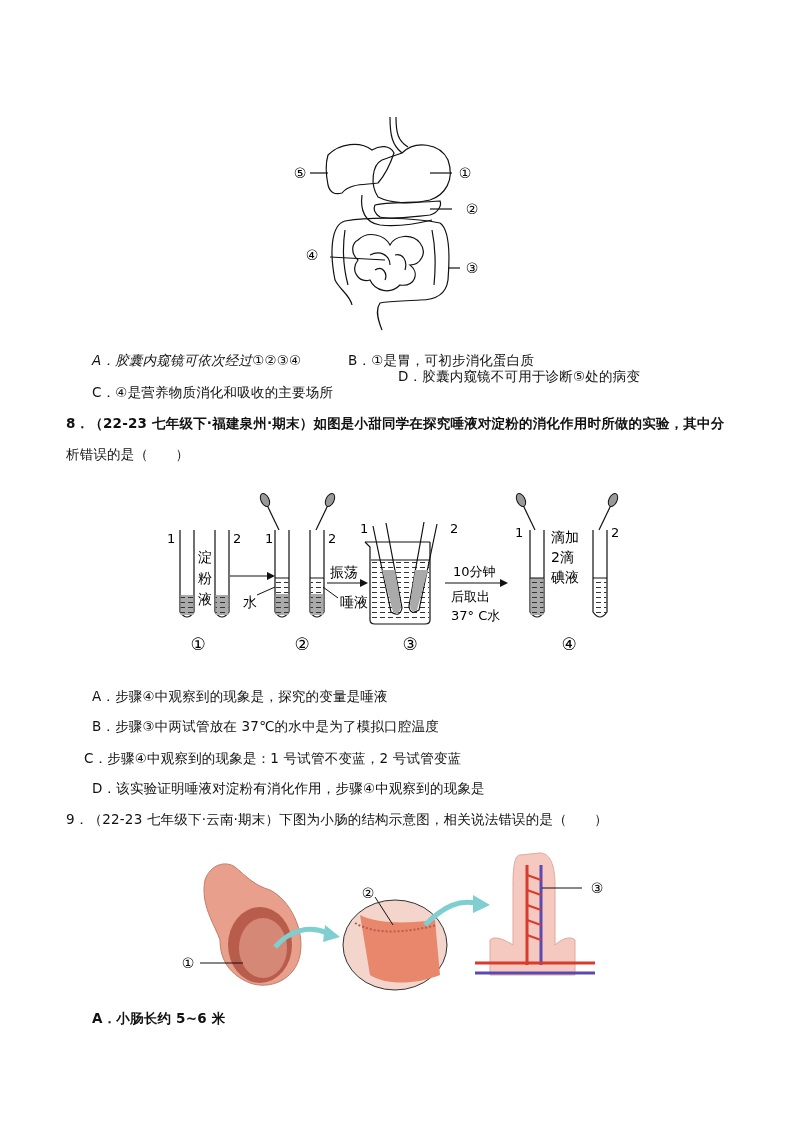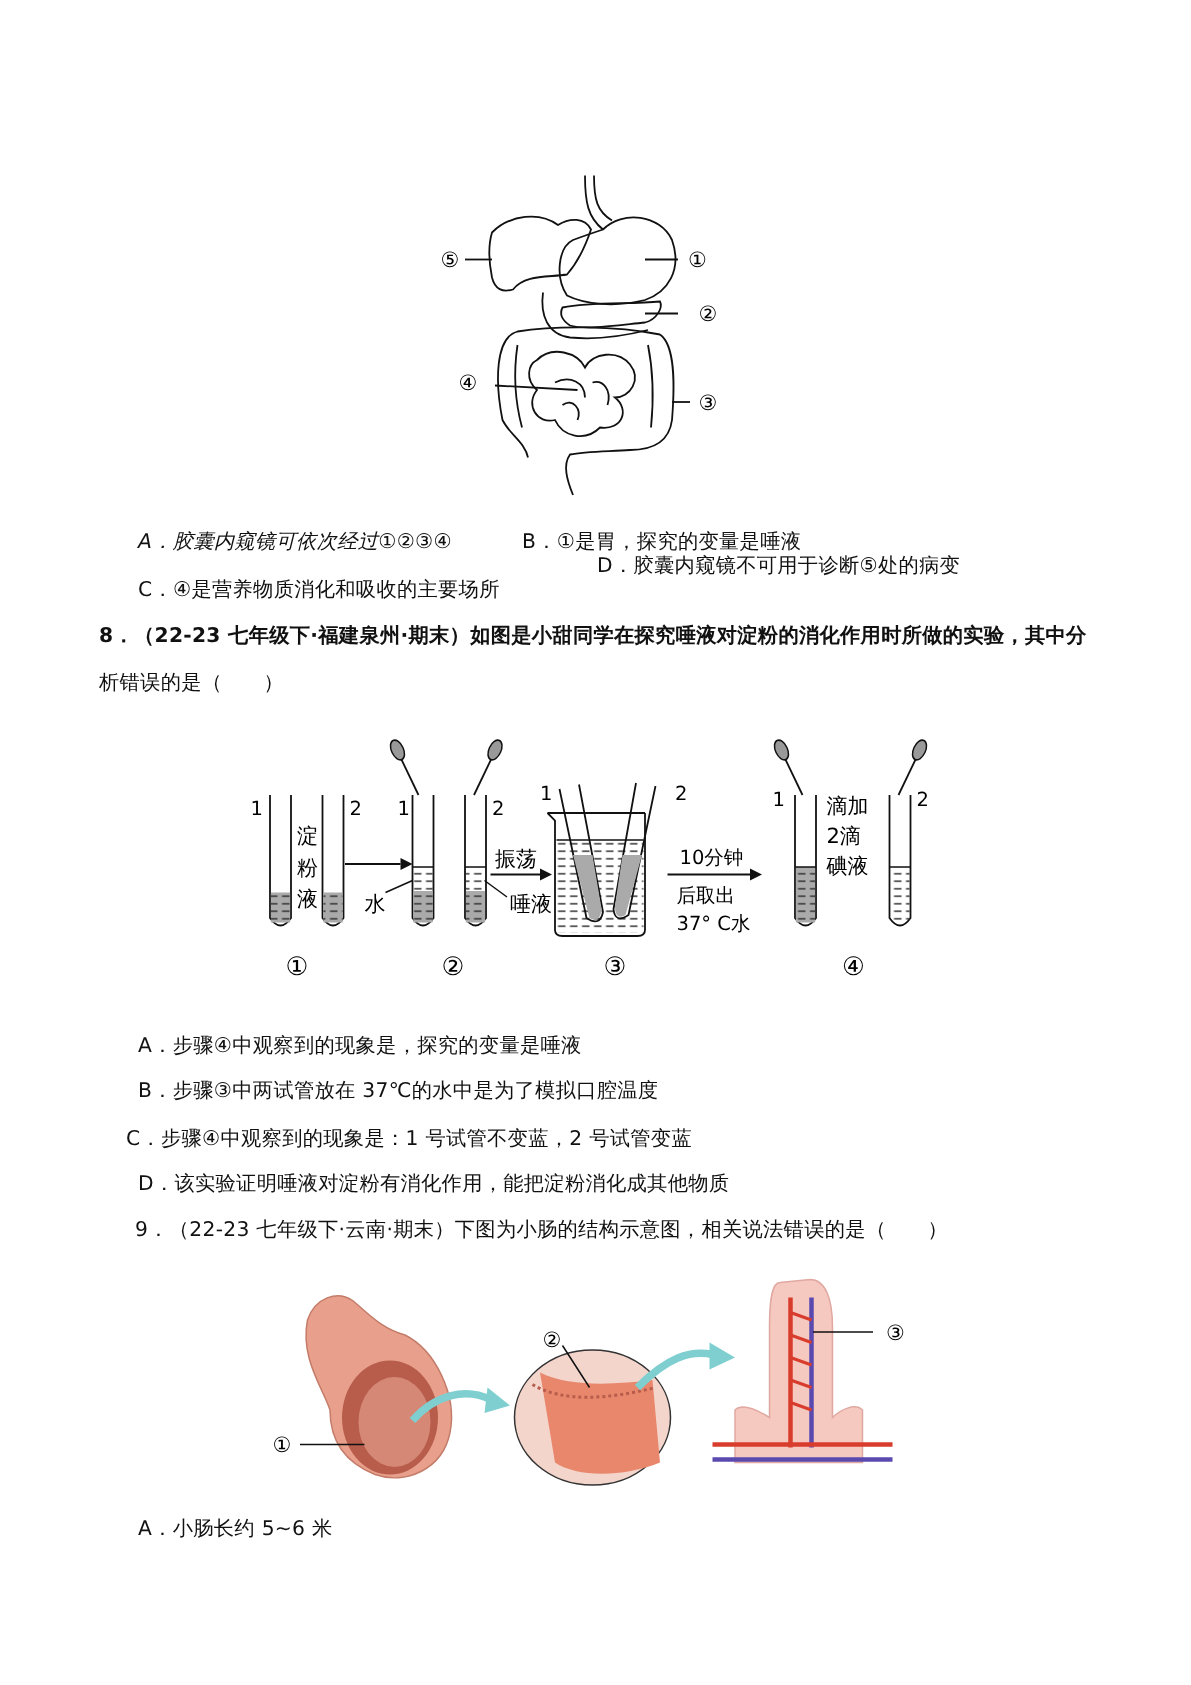--- a/index.html
+++ b/index.html
@@ -44,21 +44,21 @@
     </g>
     <text x="10" y="73" font-size="14" text-anchor="middle">⑤</text>
     <text x="175" y="73" font-size="14" text-anchor="middle">①</text>
     <text x="182" y="109" font-size="14" text-anchor="middle">②</text>
     <text x="182" y="168" font-size="14" text-anchor="middle">③</text>
     <text x="22" y="155" font-size="14" text-anchor="middle">④</text>
   </svg>
 </div>
 
 <div class="line" style="left:92px;top:352px;font-style:italic;">A．胶囊内窥镜可依次经过①②③④</div>
-<div class="line" style="left:348px;top:352px;">B．①是胃，探究的变量是唾液</div>
+<div class="line" style="left:348px;top:352px;">B．①是胃，可初步消化蛋白质</div>
 <div class="line" style="left:92px;top:384px;text-align:center;">C．④是营养物质消化和吸收的主要场所</div>
 <div class="line" style="left:398px;top:368px;">D．胶囊内窥镜不可用于诊断⑤处的病变</div>
 
 <div class="line" style="left:66px;top:415px;font-weight:bold;">8．（22-23 七年级下·福建泉州·期末）如图是小甜同学在探究唾液对淀粉的消化作用时所做的实验，其中分</div>
 <div class="line" style="left:66px;top:446px;">析错误的是（　　）</div>
 
 <div class="abs" style="left:155px;top:490px;width:470px;height:170px;">
   <svg width="470" height="170" viewBox="0 0 470 170">
     <defs>
       <pattern id="dash" width="8" height="5" patternUnits="userSpaceOnUse">
@@ -154,23 +154,23 @@
     <text x="43" y="160" font-size="17" text-anchor="middle">①</text>
     <text x="147" y="160" font-size="17" text-anchor="middle">②</text>
     <text x="255" y="160" font-size="17" text-anchor="middle">③</text>
     <text x="414" y="160" font-size="17" text-anchor="middle">④</text>
   </svg>
 </div>
 
 <div class="line" style="left:92px;top:688px;">A．步骤④中观察到的现象是，探究的变量是唾液</div>
 <div class="line" style="left:92px;top:718px;">B．步骤③中两试管放在 37℃的水中是为了模拟口腔温度</div>
 <div class="line" style="left:84px;top:750px;">C．步骤④中观察到的现象是：1 号试管不变蓝，2 号试管变蓝</div>
-<div class="line" style="left:92px;top:780px;">D．该实验证明唾液对淀粉有消化作用，能把淀粉消化成其他物质</div>
-
-<div class="line" style="left:66px;top:811px;margin-left:24px;">9．（22-23 七年级下·云南·期末）下图为小肠的结构示意图，相关说法错误的是（　　）</div>
+<div class="line" style="left:92px;top:780px;">D．该实验证明唾液对淀粉有消化作用，步骤④中观察到的现象是</div>
+
+<div class="line" style="left:66px;top:811px;">9．（22-23 七年级下·云南·期末）下图为小肠的结构示意图，相关说法错误的是（　　）</div>
 
 <div class="abs" style="left:175px;top:845px;width:440px;height:150px;">
   <svg width="440" height="150" viewBox="0 0 440 150">
 
     <path d="M30 35 C35 20 50 15 60 22 C70 30 78 40 95 45 C115 55 130 85 125 110 C120 135 95 145 75 138 C55 130 45 115 45 95 C40 80 25 60 30 35 Z" fill="#e8a08c" stroke="#c47c6a"></path>
     <ellipse cx="85" cy="100" rx="32" ry="38" fill="#b85c4c"></ellipse>
     <ellipse cx="88" cy="103" rx="24" ry="30" fill="#d68876"></ellipse>
 
     <line x1="25" y1="118" x2="68" y2="118" stroke="#111"></line>
     <text x="13" y="123" font-size="14" text-anchor="middle">①</text>
@@ -191,13 +191,13 @@
     <path d="M352 20 L352 120" stroke="#d83c2c" stroke-width="3"></path>
     <path d="M366 20 L366 120" stroke="#5a4ab0" stroke-width="3"></path>
     <path d="M352 30 L366 35 M352 45 L366 50 M352 60 L366 65 M352 75 L366 80 M352 90 L366 95" stroke="#d83c2c" stroke-width="2"></path>
     <path d="M300 118 L420 118" stroke="#d83c2c" stroke-width="3"></path>
     <path d="M300 128 L420 128" stroke="#5a4ab0" stroke-width="3"></path>
     <line x1="367" y1="43" x2="407" y2="43" stroke="#111"></line>
     <text x="422" y="48" font-size="14" text-anchor="middle">③</text>
   </svg>
 </div>
 
-<div class="line" style="left:92px;top:1010px;">A．小肠长约 5~6 米</div>
+<div class="line" style="left:92px;top:1010px;font-weight:bold;">A．小肠长约 5~6 米</div>
 
 </body></html>

